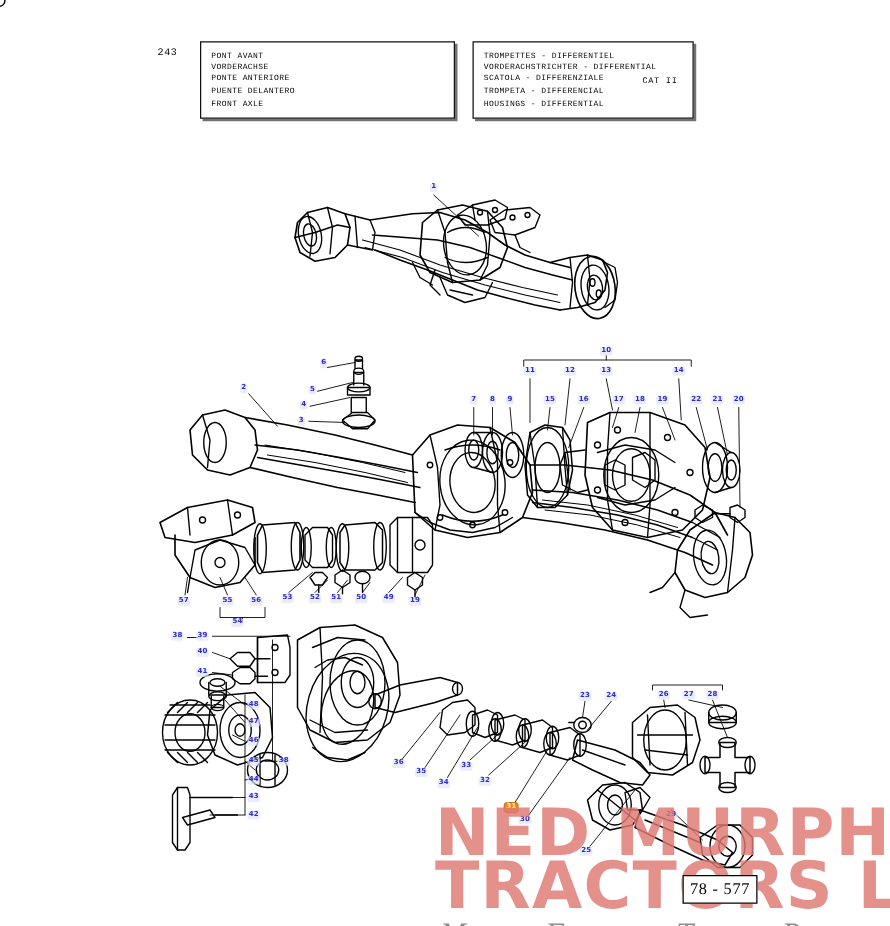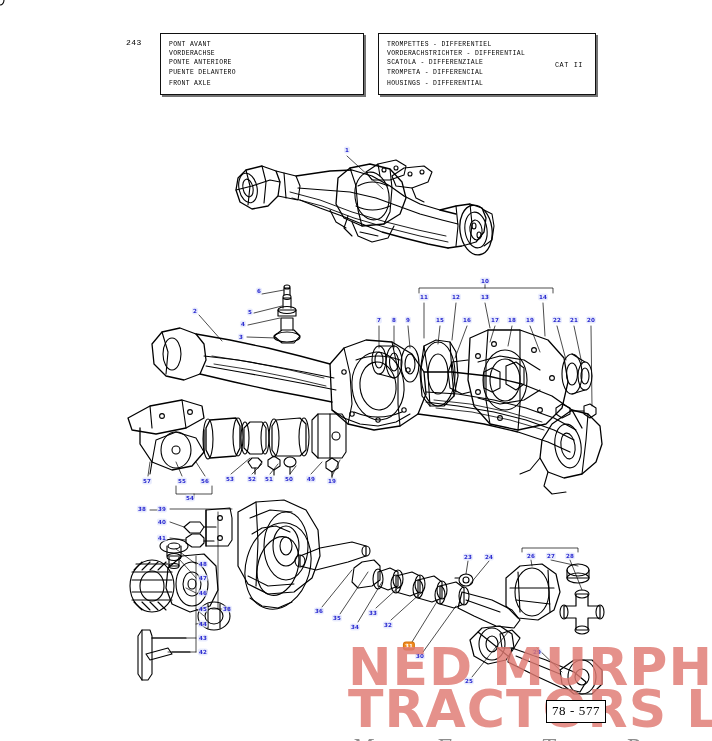--- a/index.html
+++ b/index.html
@@ -24,21 +24,21 @@
     color: #000;
   }
   .title-box {
     position: absolute;
     border: 1.2px solid #111;
     box-sizing: border-box;
     background: #fff;
     box-shadow: 2px 2px 0 rgba(0,0,0,.55);
   }
   #title-box-left  { left: 160px; top: 33px; width: 204px; height: 62px; }
-  #title-box-right { left: 378px; top: 33px; width: 218px; height: 62px; }
+  #title-box-right { left: 378px; top: 33px; width: 177px; height: 62px; }
 
   .title-lines {
     position: absolute;
     left: 8px; top: 6px;
     font-size: 6.4px;
     line-height: 9.2px;
     letter-spacing: .35px;
     white-space: pre;
   }
   .title-lines-en {

